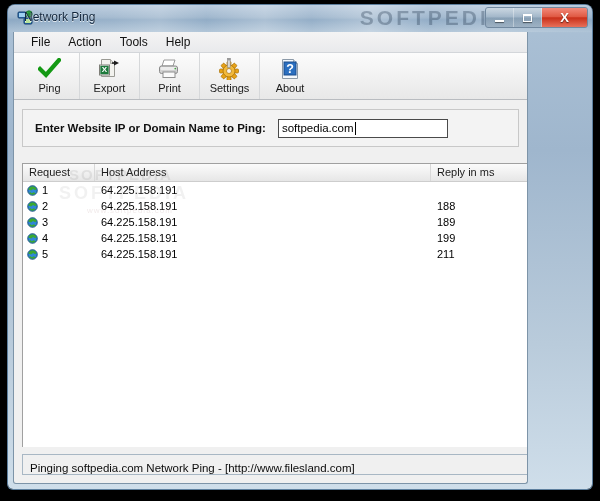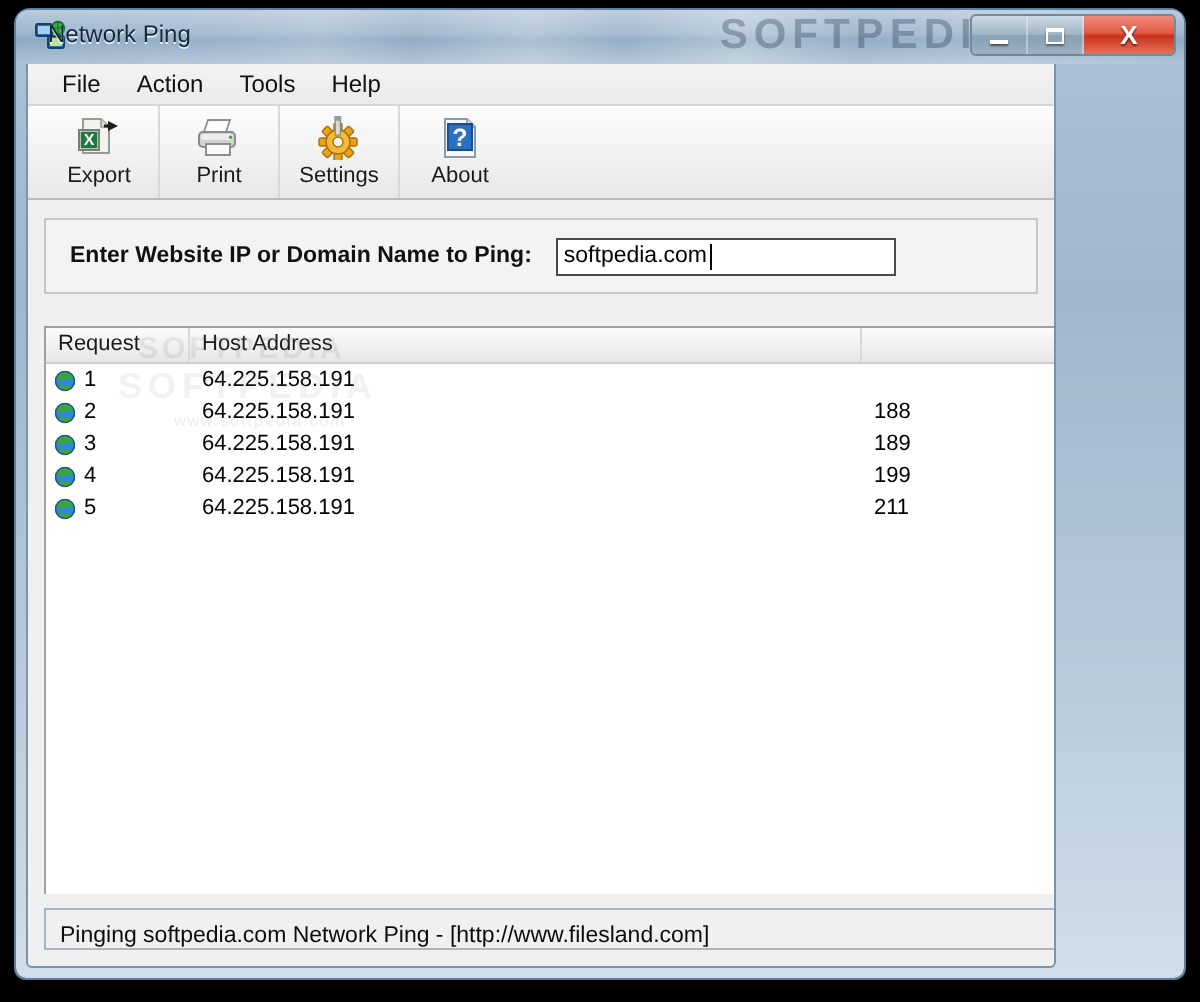--- a/index.html
+++ b/index.html
@@ -283,20 +283,28 @@
 
       <div id="menubar">
         <div class="menu-item">File</div>
         <div class="menu-item">Action</div>
         <div class="menu-item">Tools</div>
         <div class="menu-item">Help</div>
       </div>
 
       <div id="toolbar">
 
+        <div class="tbtn">
+          <span class="ticon">
+            <svg width="23" height="21" viewBox="0 0 23 21">
+              <path d="M2 11 L8 17 L21 2" stroke="#149914" stroke-width="4.2" fill="none" stroke-linecap="square"></path>
+            </svg>
+          </span>
+          <span class="tlabel">Ping</span>
+        </div>
 
         <div class="tbtn">
           <span class="ticon">
             <svg width="23" height="22" viewBox="0 0 23 22">
               <path d="M3.5 1.5h9l4 4v13h-13z" fill="#f2f2ee" stroke="#9a9a94" stroke-width="1"></path>
               <path d="M12.5 1.5v4h4" fill="#dcdcd6" stroke="#9a9a94" stroke-width="0.8"></path>
               <rect x="1.5" y="7" width="10" height="10" fill="#ffffff" stroke="#7e7e78"></rect>
               <rect x="2.3" y="7.8" width="8.4" height="8.4" fill="#1d7a3c"></rect>
               <text x="6.5" y="14.4" font-size="8" font-family="Liberation Sans, sans-serif" fill="#ffffff" text-anchor="middle" font-weight="bold">X</text>
               <path d="M16 2.5 L21 5 L16 7.5 z" fill="#1c1c1c"></path>
@@ -362,20 +370,21 @@
 
       <div id="listview">
 
         <span class="lw1">SOFTPEDIA</span>
         <span class="lw2">SOFTPEDIA</span>
         <span class="lw3">www.softpedia.com</span>
 
         <div id="list-header">
           <div class="hcell c0">Request</div>
           <div class="hcell c1">Host Address</div>
+          <div class="hcell c2">Reply in ms</div>
         </div>
 
         <div id="list-body">
             <div class="lrow">
               <div class="cell c0">
                 <span style="display: inline-flex;">
                   <svg class="globe" viewBox="0 0 12 12">
                     <circle cx="6" cy="6" r="5.2" fill="#2f86d8" stroke="#14456f" stroke-width="0.7"></circle>
                     <path d="M1.3 4.6 A5.2 5.2 0 0 1 10.7 4.2 L9 5.6 L6.6 4.4 L4.4 6 L2 5.2 Z" fill="#3aa832"></path>
                     <path d="M2.2 8.6 A5.2 5.2 0 0 0 9.6 9.4 L7.6 8 L5 9 L3.4 7.6 Z" fill="#3aa832"></path>

